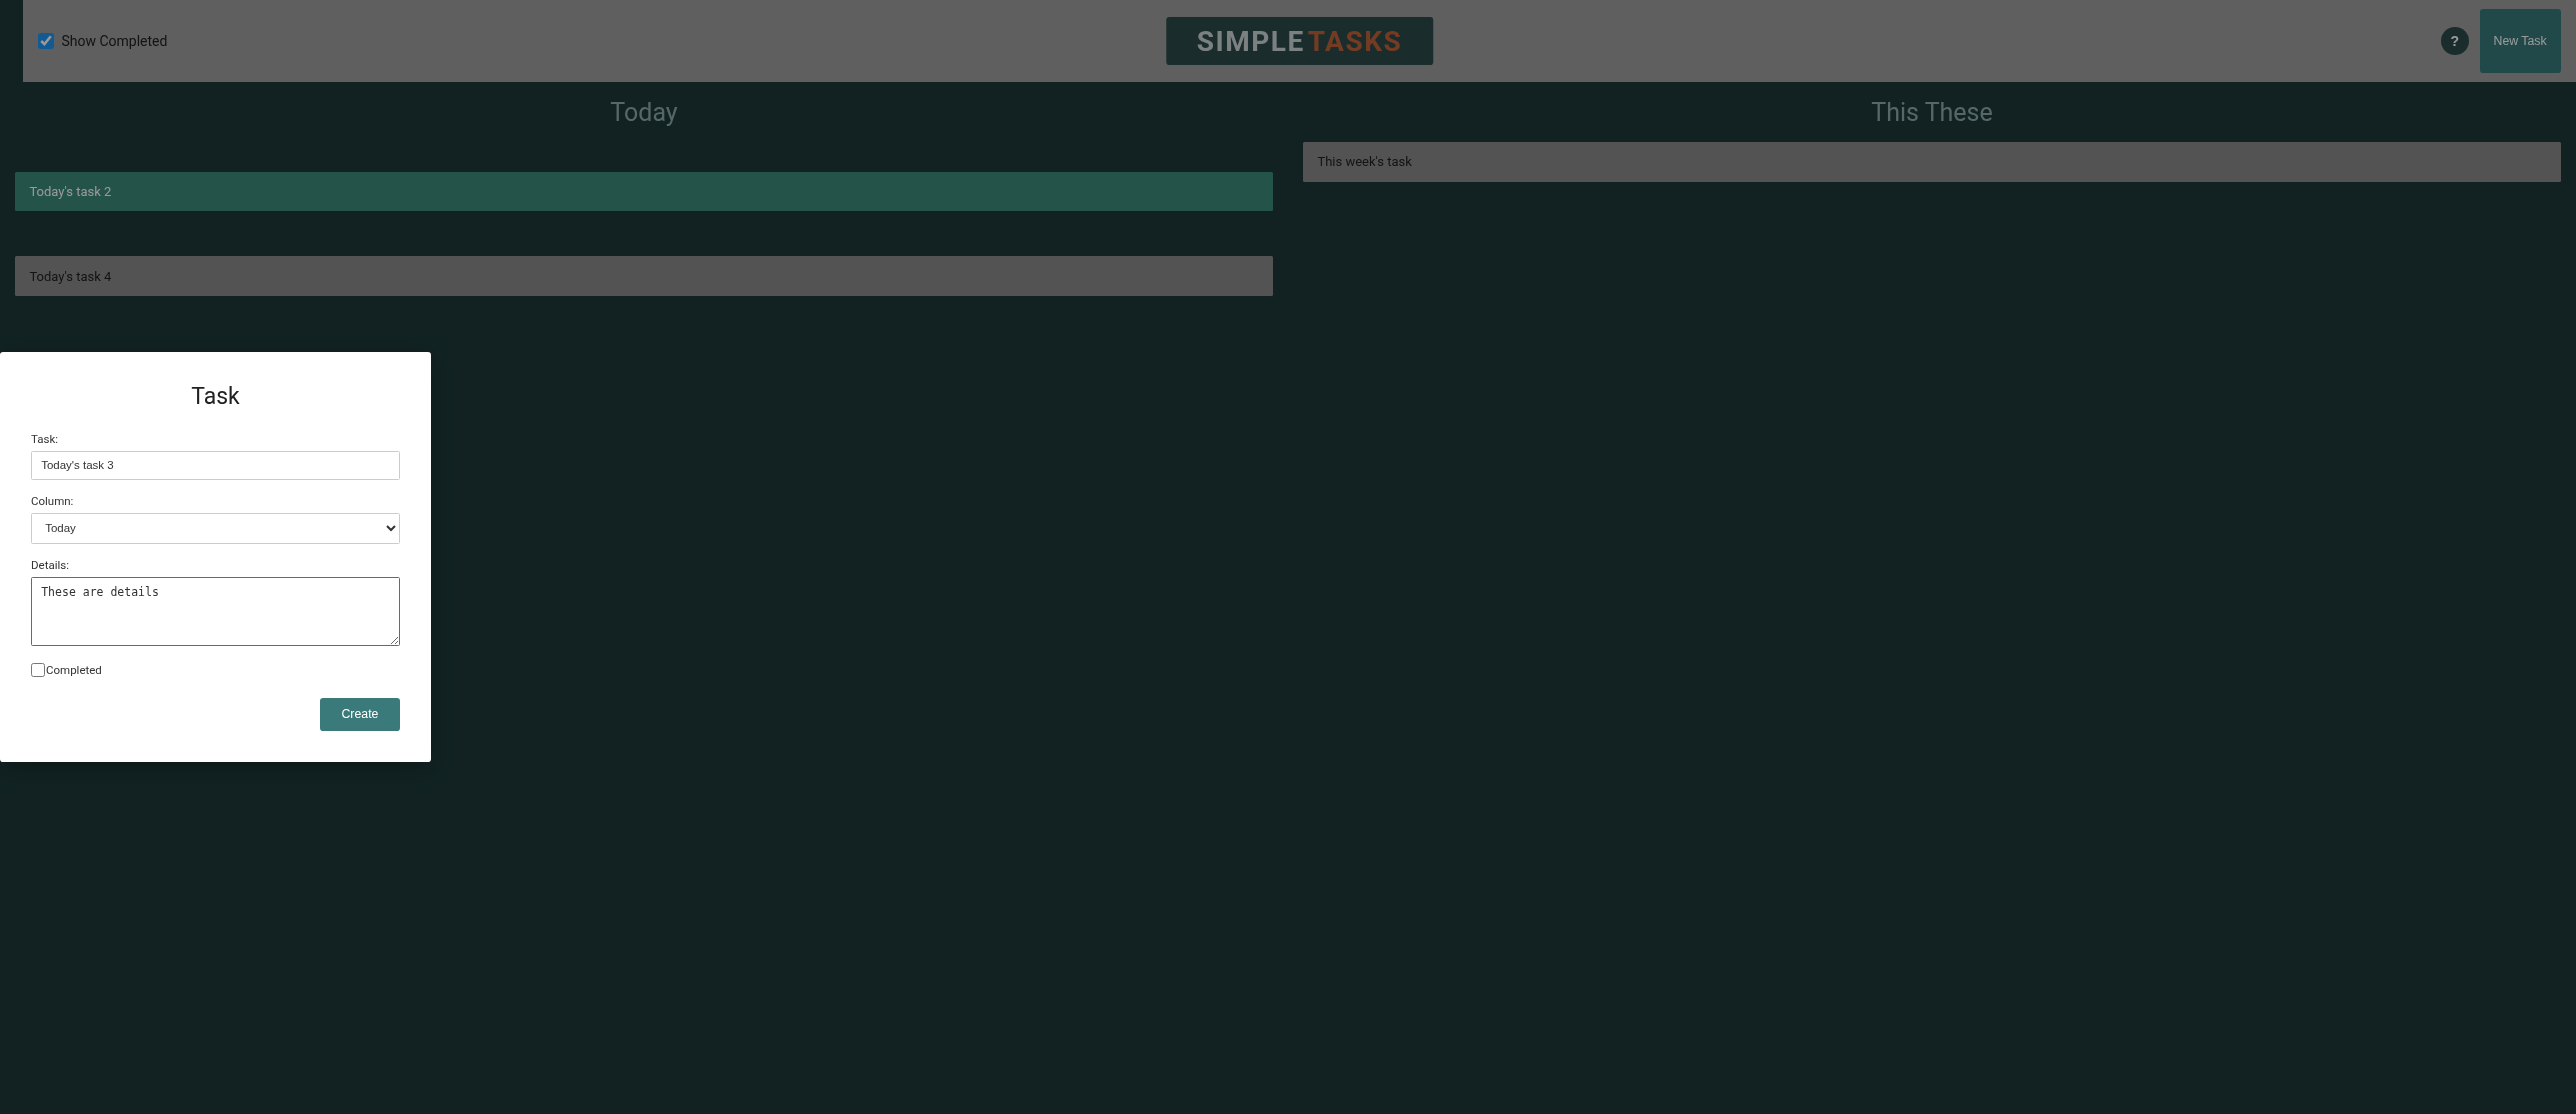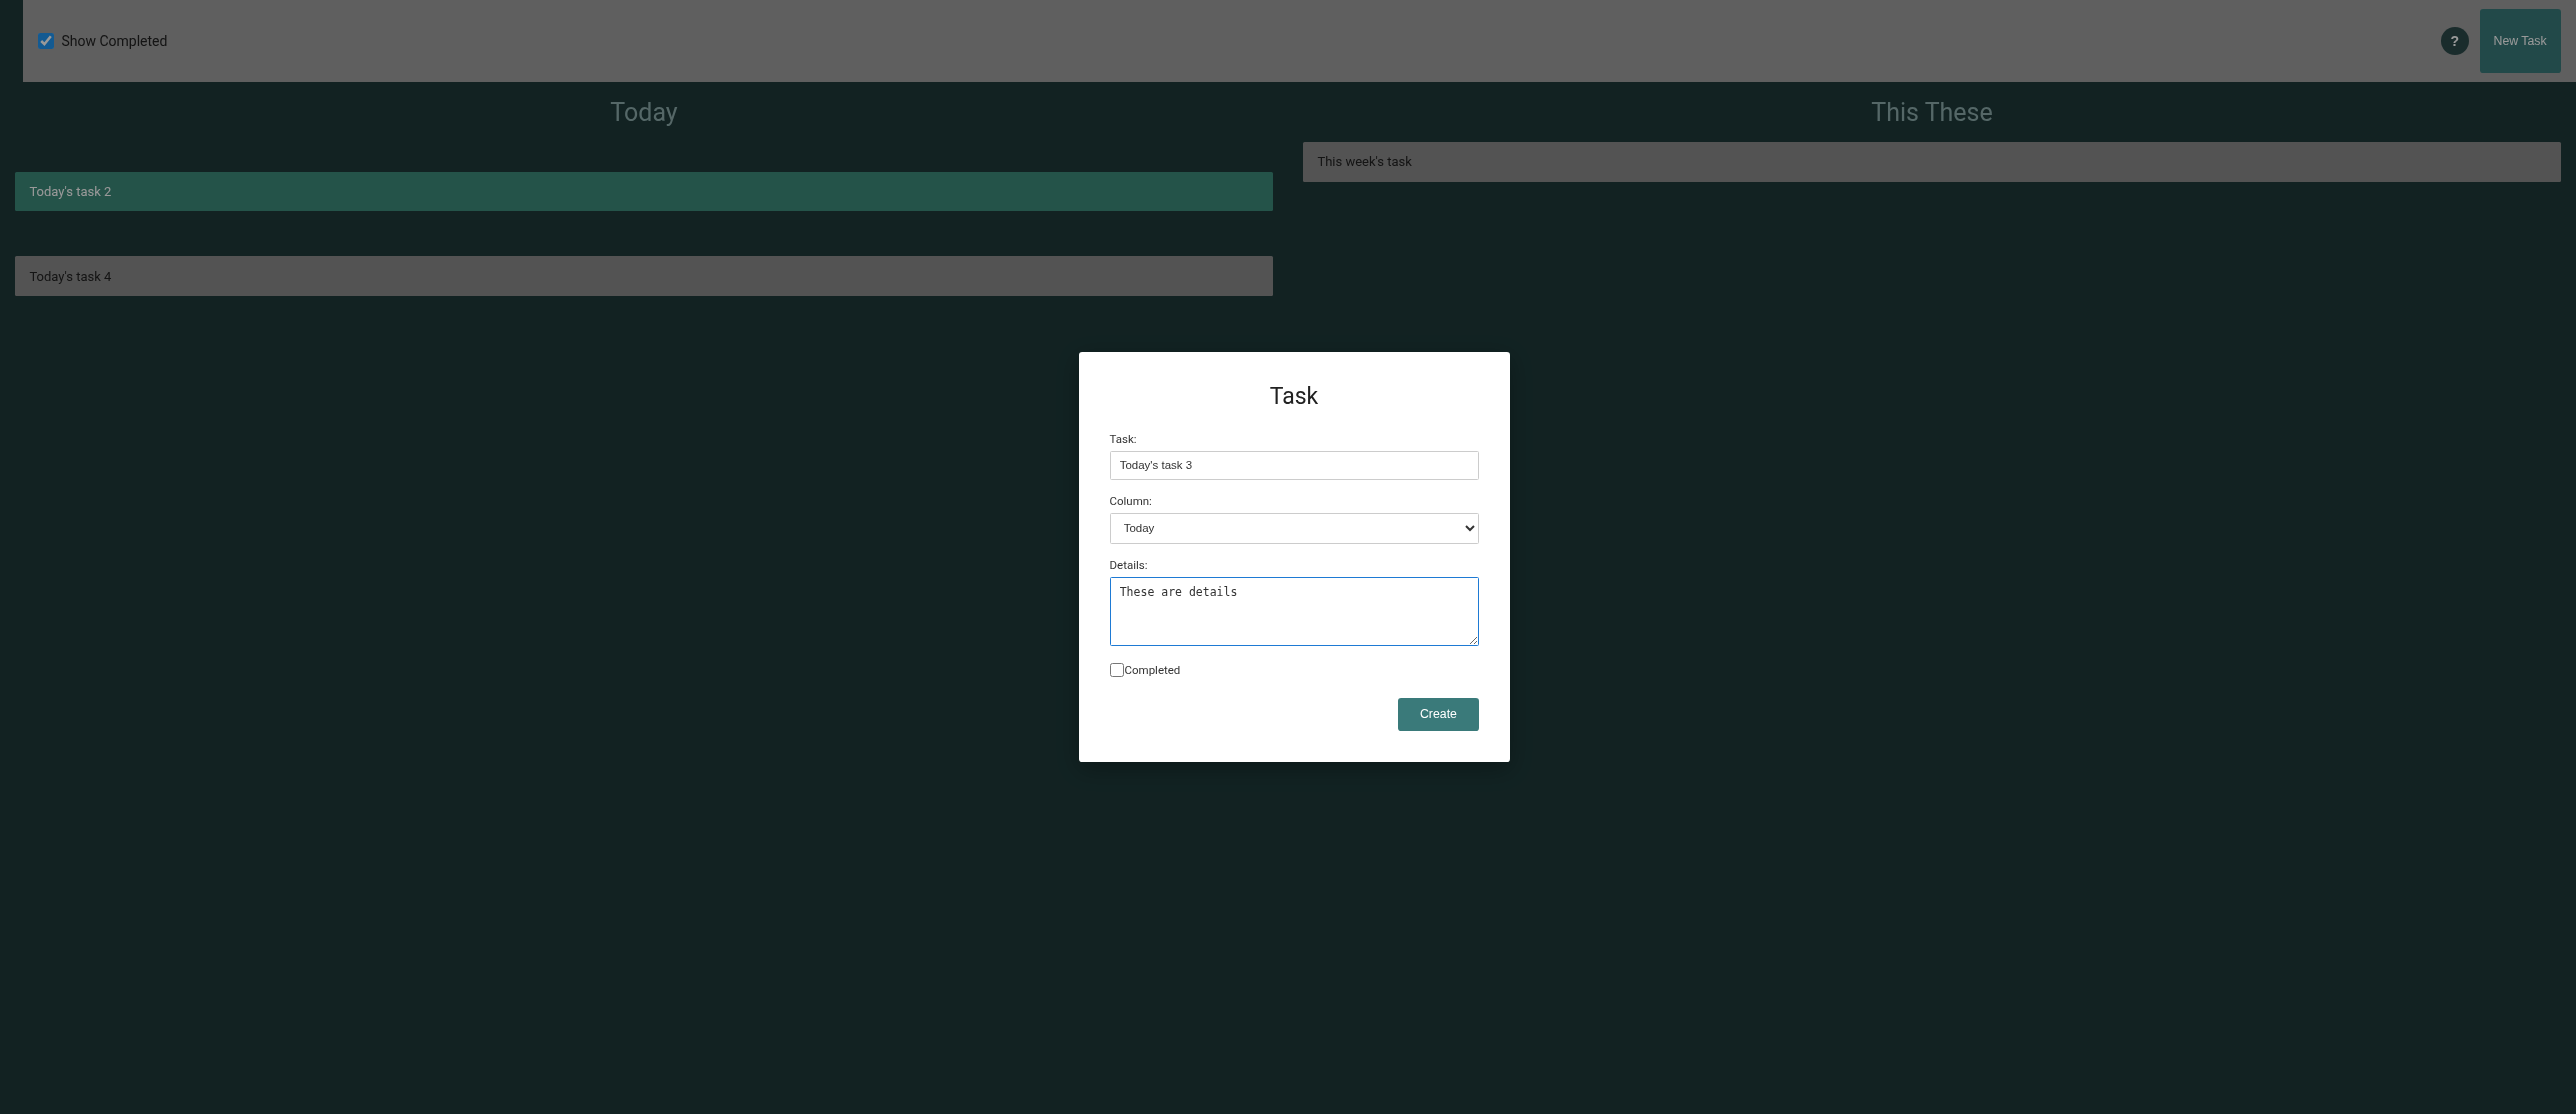--- a/index.html
+++ b/index.html
@@ -155,23 +155,22 @@
     
     #modal-overlay {
       position: fixed;
       top: 0;
       left: 0;
       width: 100%;
       height: 100%;
       background: rgba(0, 0, 0, 0.4);
       display: flex;
       align-items: center;
-      justify-content: center;
+      justify-content: flex-start;
       z-index: 1000;
-      padding-left: 12px;
     }
 
     #modal {
       background: white;
       width: 431px;
       border-radius: 3.1px;
       padding: 31px;
       box-shadow: 0 6.2px 25px rgba(0,0,0,0.3);
     }
 
@@ -265,20 +264,27 @@
   </style>
 </head>
 <body>
 
 <div id="header">
   <div id="header-left">
     <input type="checkbox" id="show-completed-checkbox" checked="" style="">
     <label for="show-completed-checkbox" id="show-completed-label">Show Completed</label>
   </div>
 
+  <div id="app-title-container">
+    <div id="app-title-box">
+      <span id="app-title-simple">SIMPLE</span>
+      <span> </span>
+      <span id="app-title-tasks">TASKS</span>
+    </div>
+  </div>
 
   <div id="header-right">
     <button id="help-button">
       <span>?</span>
     </button>
     <button id="new-task-button">New Task</button>
   </div>
 </div>
 
 <div id="main-content">

